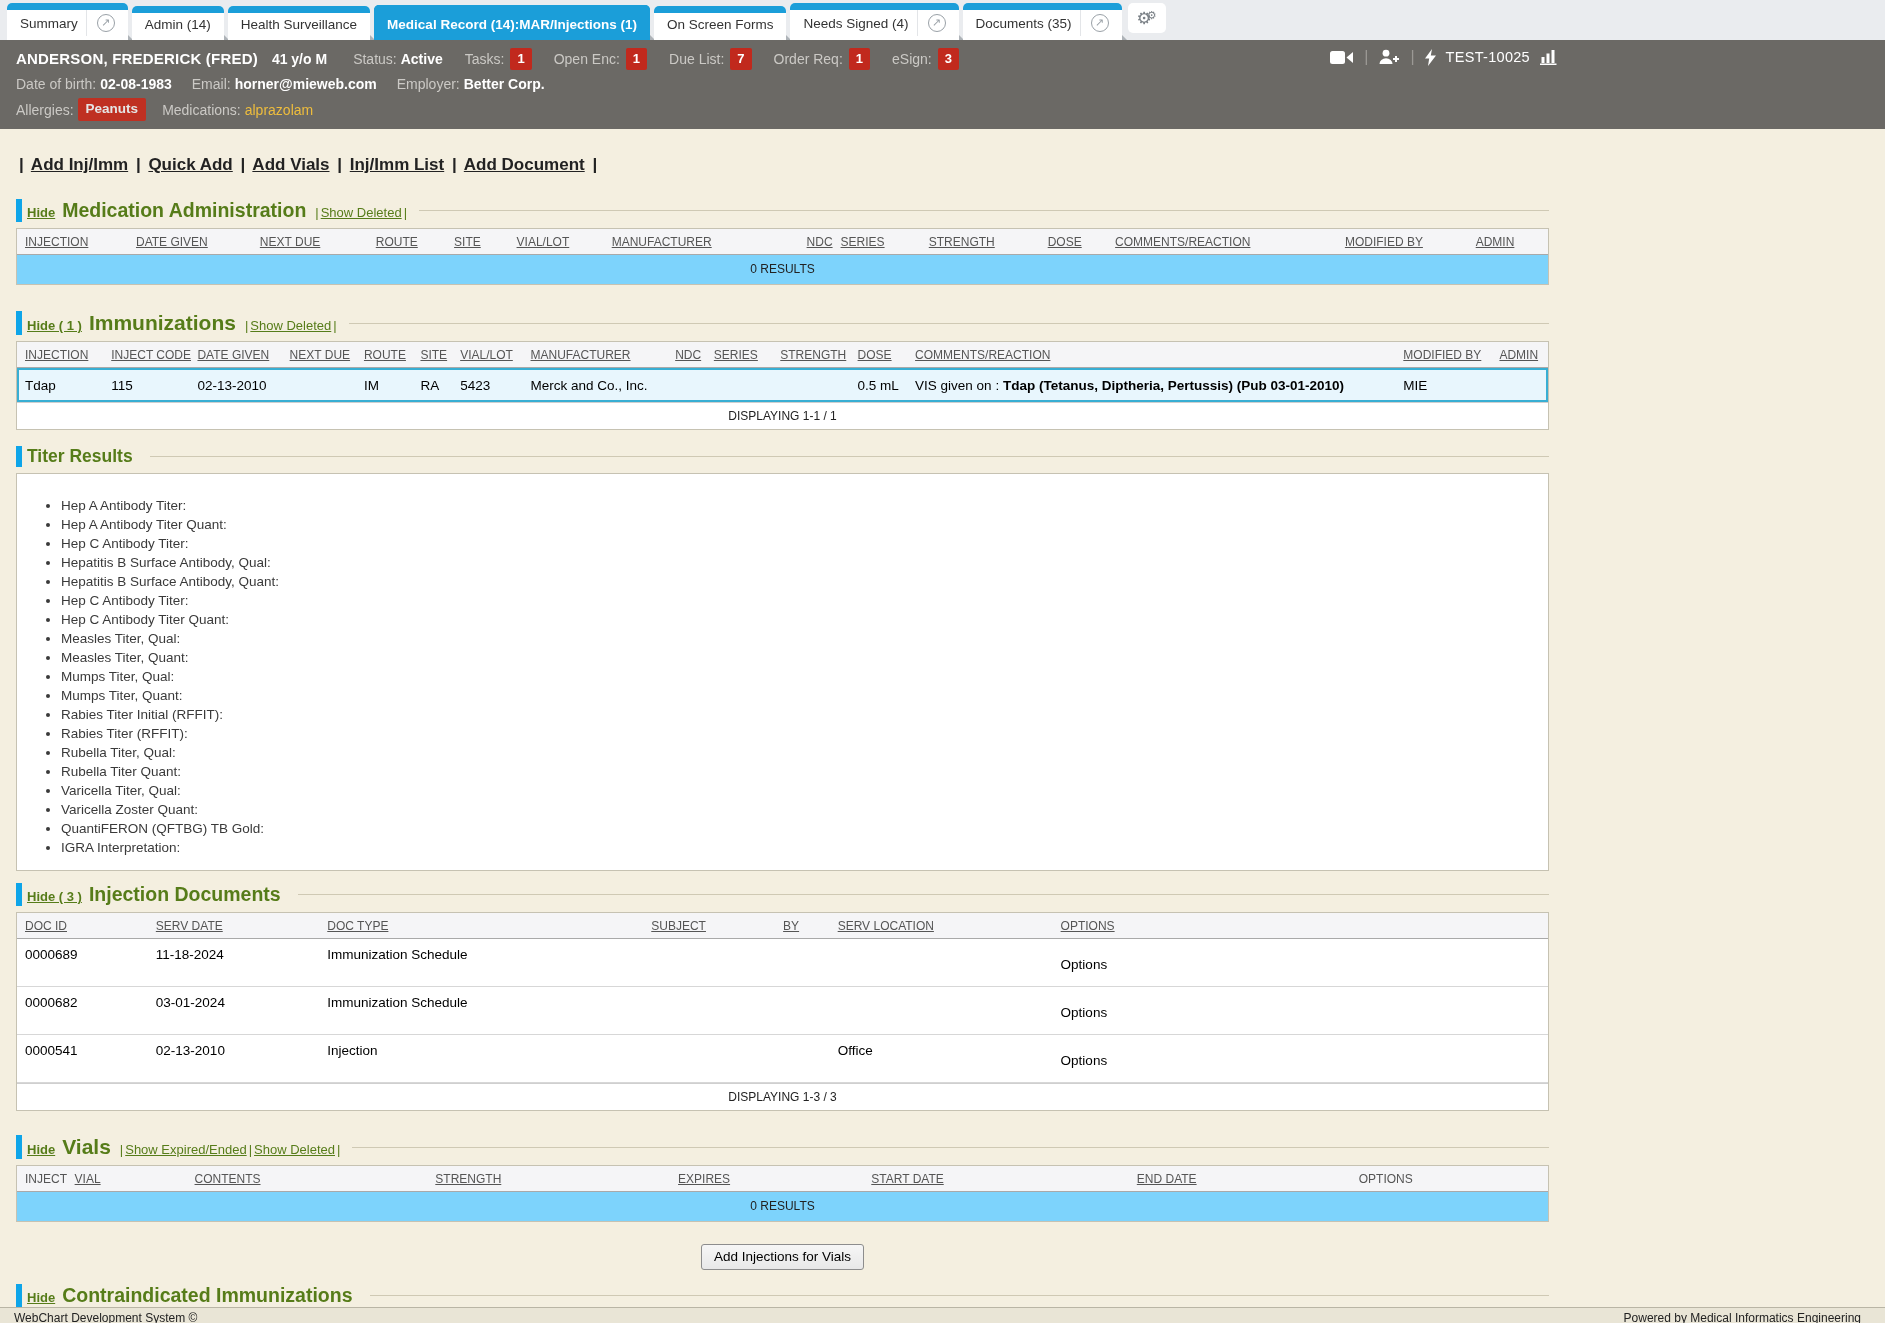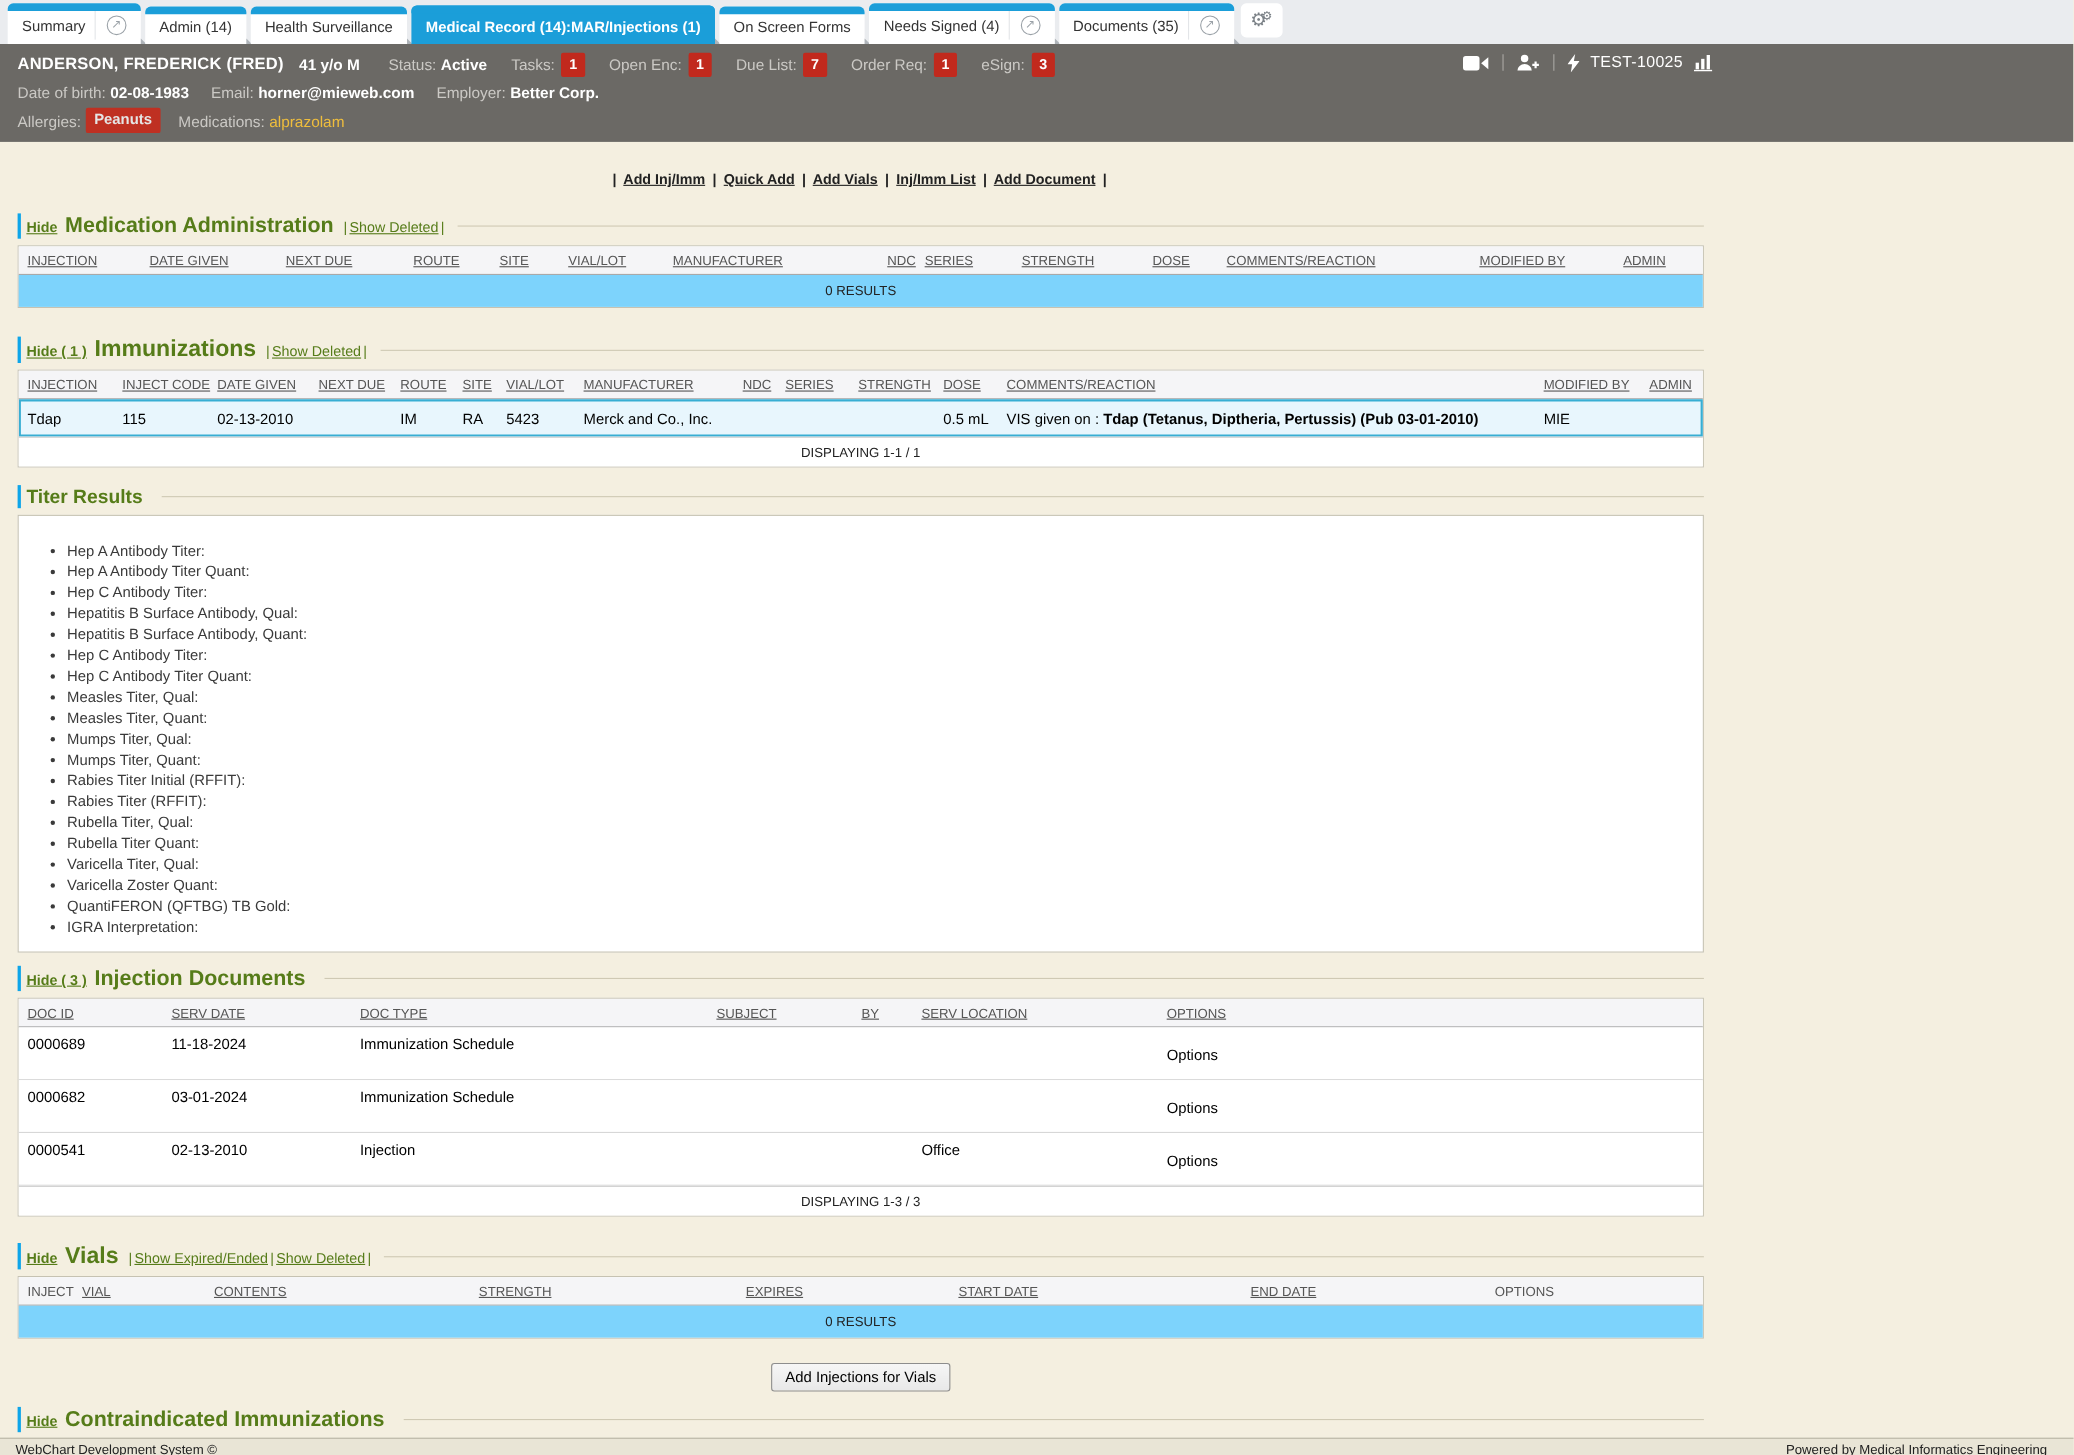--- a/index.html
+++ b/index.html
@@ -38,27 +38,27 @@
   .allergy-badge { background:#bf3022; color:#e5e5e5; font-weight:bold; font-size:13.5px;
     padding:1px 8px 2px; border-radius:2px; }
   .med-value { color:#eebd3d; font-size:14px; }
   .phdr-right { position:absolute; top:8px; right:328px; display:flex; align-items:center; gap:10px; }
   .vsep { color:#9b9995; font-size:16px; }
   .station { font-size:14.5px; color:#fff; letter-spacing:.3px; }
   .hicon { display:inline-flex; cursor:pointer; }
 
   
   .content { width:1565px; padding:0 16px 0 16px; }
-  .actions { text-align:center; font-size:13px; font-weight:bold; color:#222;
+  .actions { text-align:left; font-size:17px; font-weight:bold; color:#222;
     margin:26px 2px 0 0; }
   .actions a { color:#222; text-decoration:underline; cursor:pointer; }
   .actions .sep { text-decoration:none; font-weight:bold; padding:0 3px; }
 
   .section { margin-top:24px; }
-  .sec-head { display:flex; align-items:baseline; border-left:3px solid #0ea5e9; padding-left:5px; }
+  .sec-head { display:flex; align-items:baseline; border-left:6px solid #0ea5e9; padding-left:5px; }
   .hide-link { color:#567c19; font-weight:bold; font-size:13px; text-decoration:underline;
     cursor:pointer; white-space:nowrap; }
   .sec-title { color:#567c19; font-weight:bold; font-size:19.5px; margin:0 7px; white-space:nowrap; }
   .sec-title.small { font-size:17.5px; margin-left:0; }
   .sec-pipe { color:#567c19; font-size:13px; padding:0 2px; }
   .sec-link { color:#567c19; font-size:13px; text-decoration:underline; cursor:pointer; white-space:nowrap; }
   .sec-rule { flex:1 1 auto; border-top:1px solid #cfc9b4; align-self:center; margin-left:10px; }
 
   .tbox { background:#fff; border:1px solid #c6c2b2; margin-top:6px; }
   .thead { display:flex; background:#f5f5f7; border-bottom:1px solid #a9a9a9; padding:6px 0 5px; }

